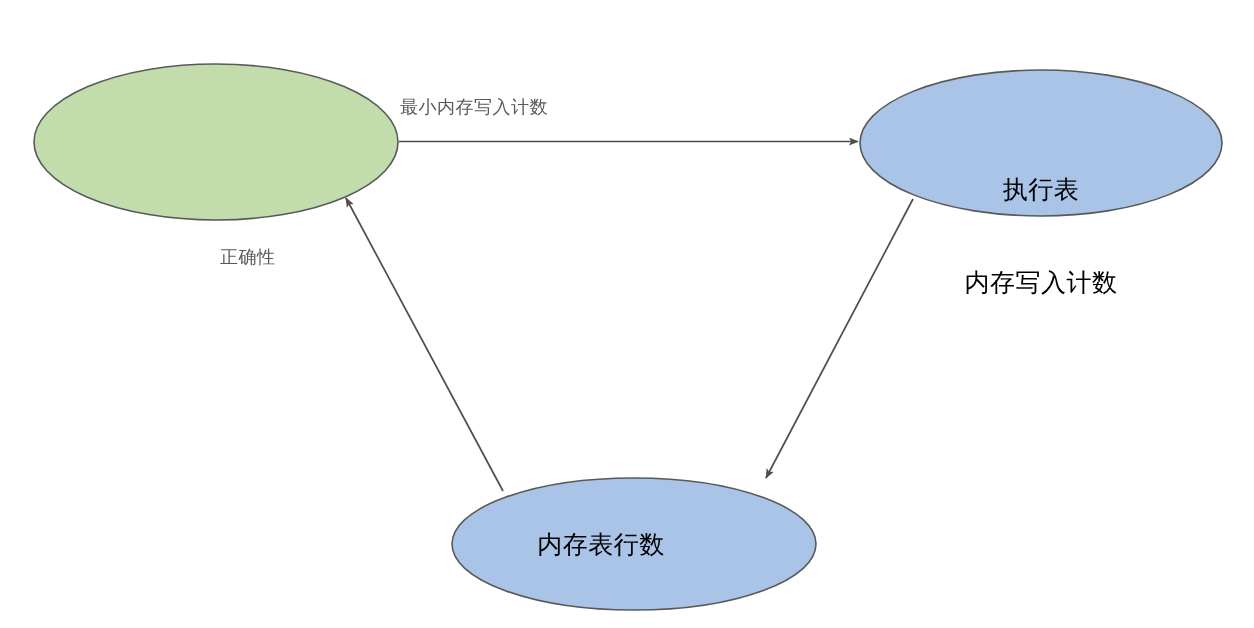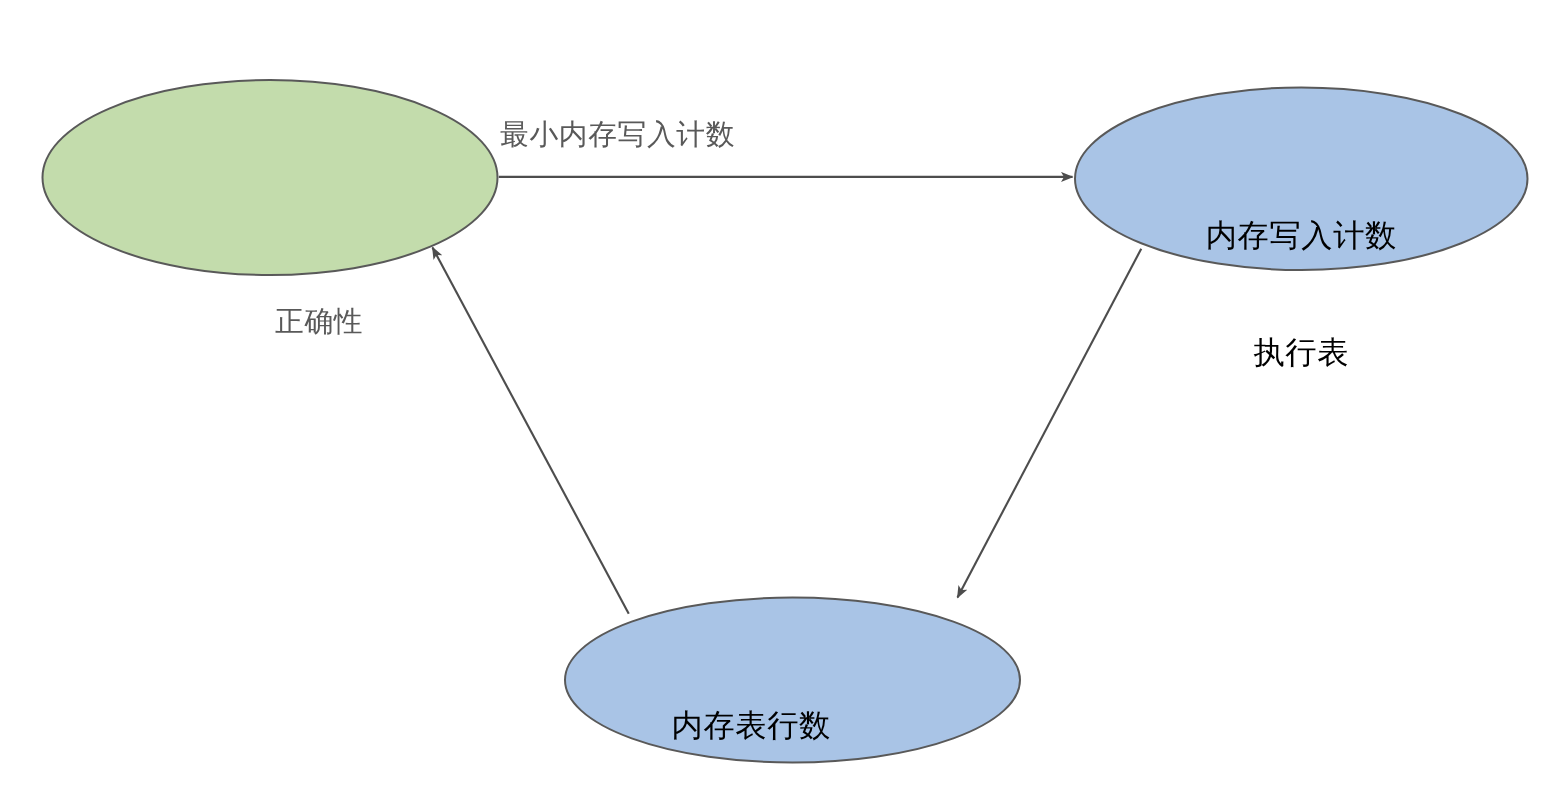--- a/index.html
+++ b/index.html
@@ -41,21 +41,21 @@
     color: #000000;
     font-size: 25px;
     line-height: 31px;
     white-space: pre;
     letter-spacing: 0.5px;
     pointer-events: none;
   }
   .edge-label {
     position: absolute;
     color: #595959;
-    font-size: 23px;
+    font-size: 18px;
     line-height: 26px;
     white-space: pre;
     letter-spacing: 0.5px;
   }
 </style>
 </head>
 <body>
 
 <div id="diagram-root">
 
@@ -74,23 +74,23 @@
 
     <ellipse class="node-ellipse" cx="216" cy="142" rx="182" ry="78" fill="#c3dcac"></ellipse>
 
     <ellipse class="node-ellipse" cx="1041" cy="143" rx="181" ry="73" fill="#a9c4e6"></ellipse>
 
     <ellipse class="node-ellipse" cx="634" cy="544" rx="182" ry="66" fill="#a9c4e6"></ellipse>
   </svg>
 
 
   <div class="node-label" style="left:861px; top:112px; width:360px;">
+    <div>执行表</div>
     <div>内存写入计数</div>
-    <div>执行表</div>
   </div>
 
-  <div class="node-label" style="left:454px; top:529px; width:294px;margin-top:37px;">内存表行数</div>
+  <div class="node-label" style="left:454px; top:529px; width:294px;">内存表行数</div>
 
   <div class="edge-label" style="left:400px; top:94px;">最小内存写入计数</div>
 
   <div class="edge-label" style="left:220px; top:244px;">正确性</div>
 
 </div>
 
 </body></html>

